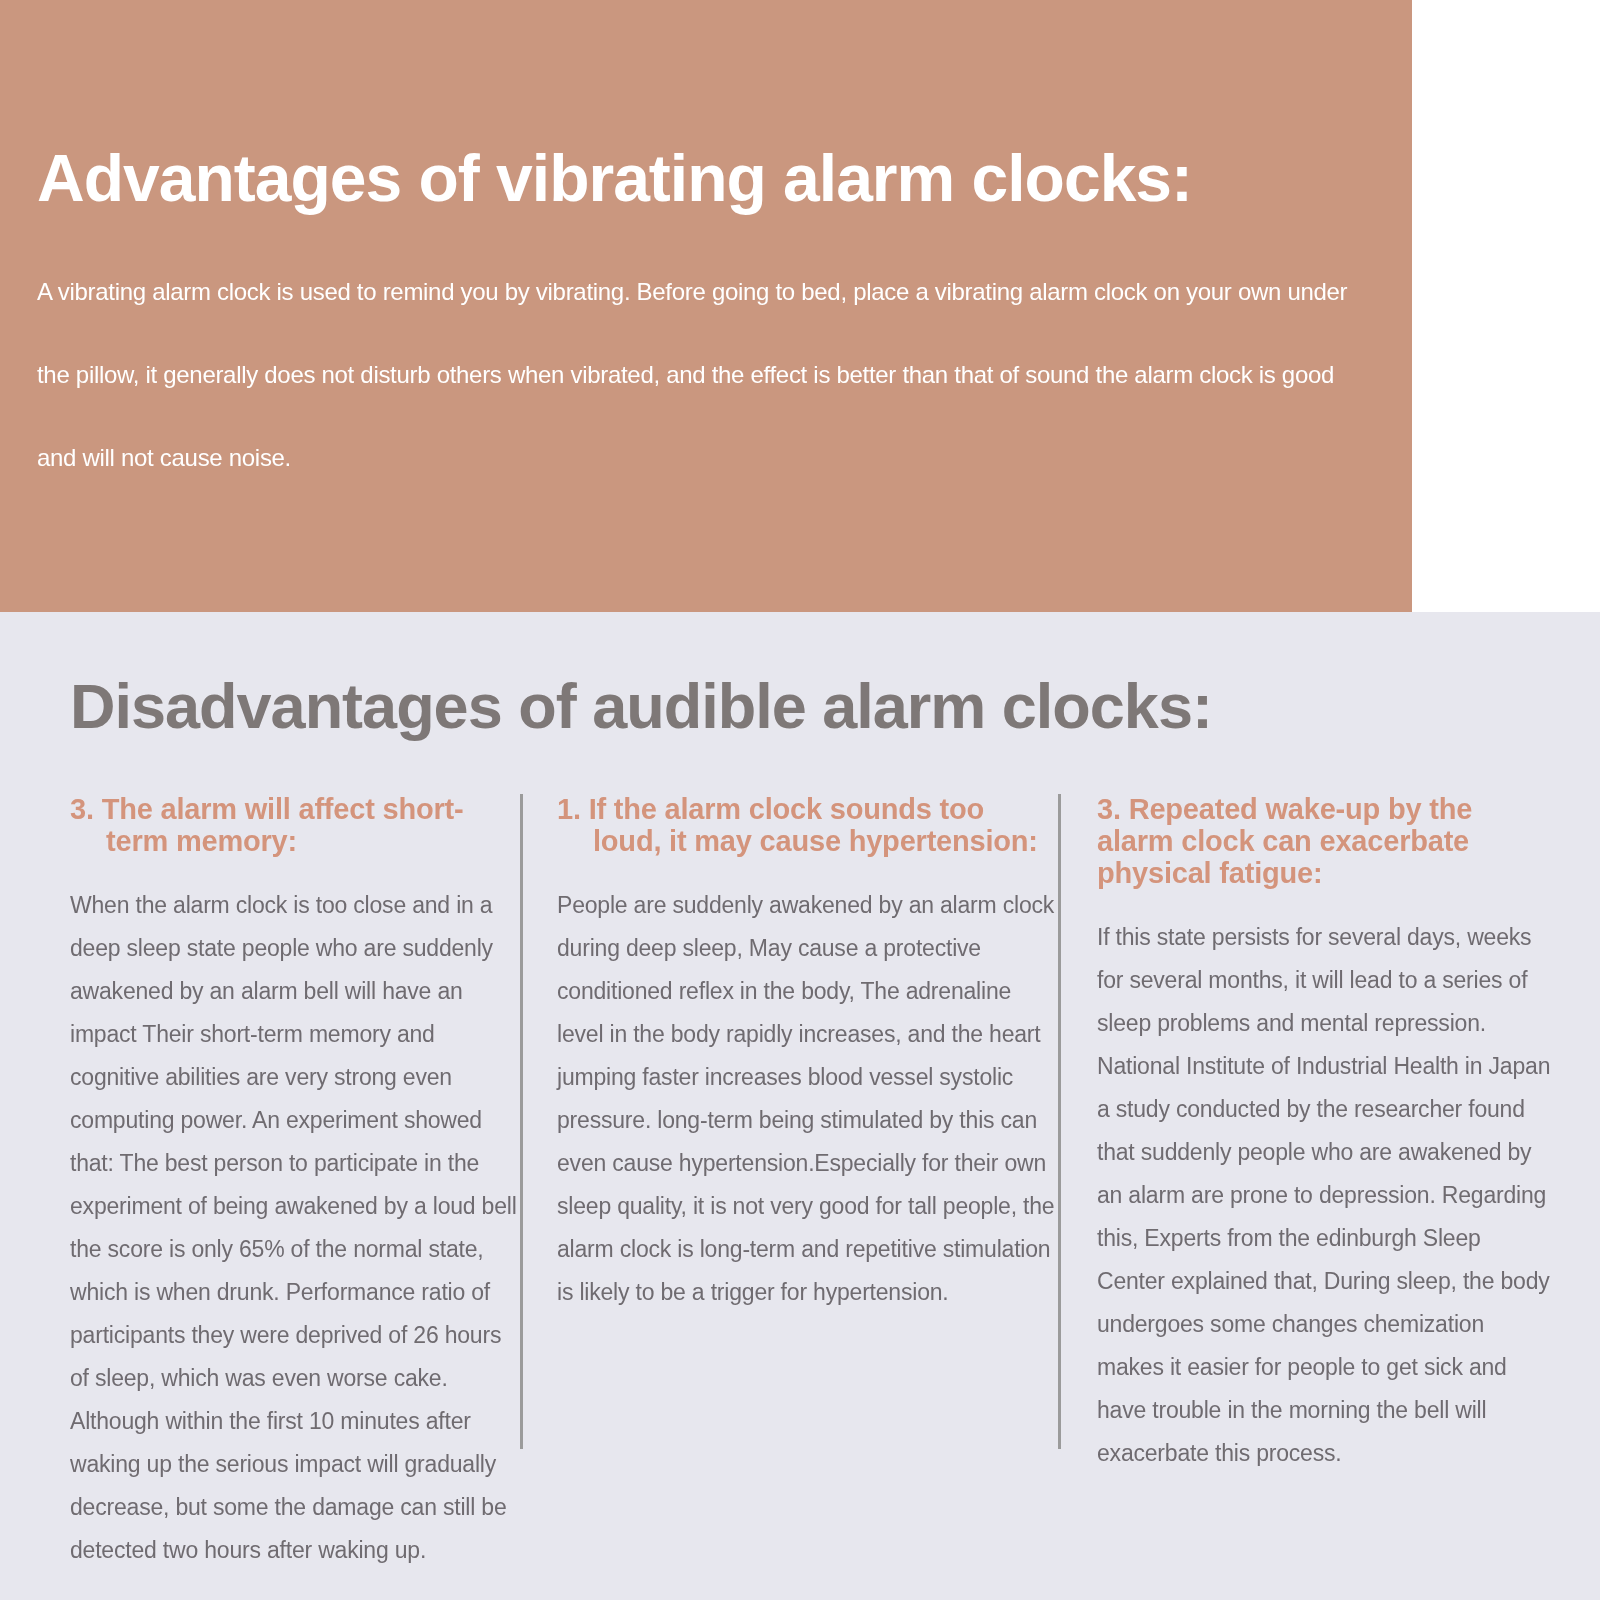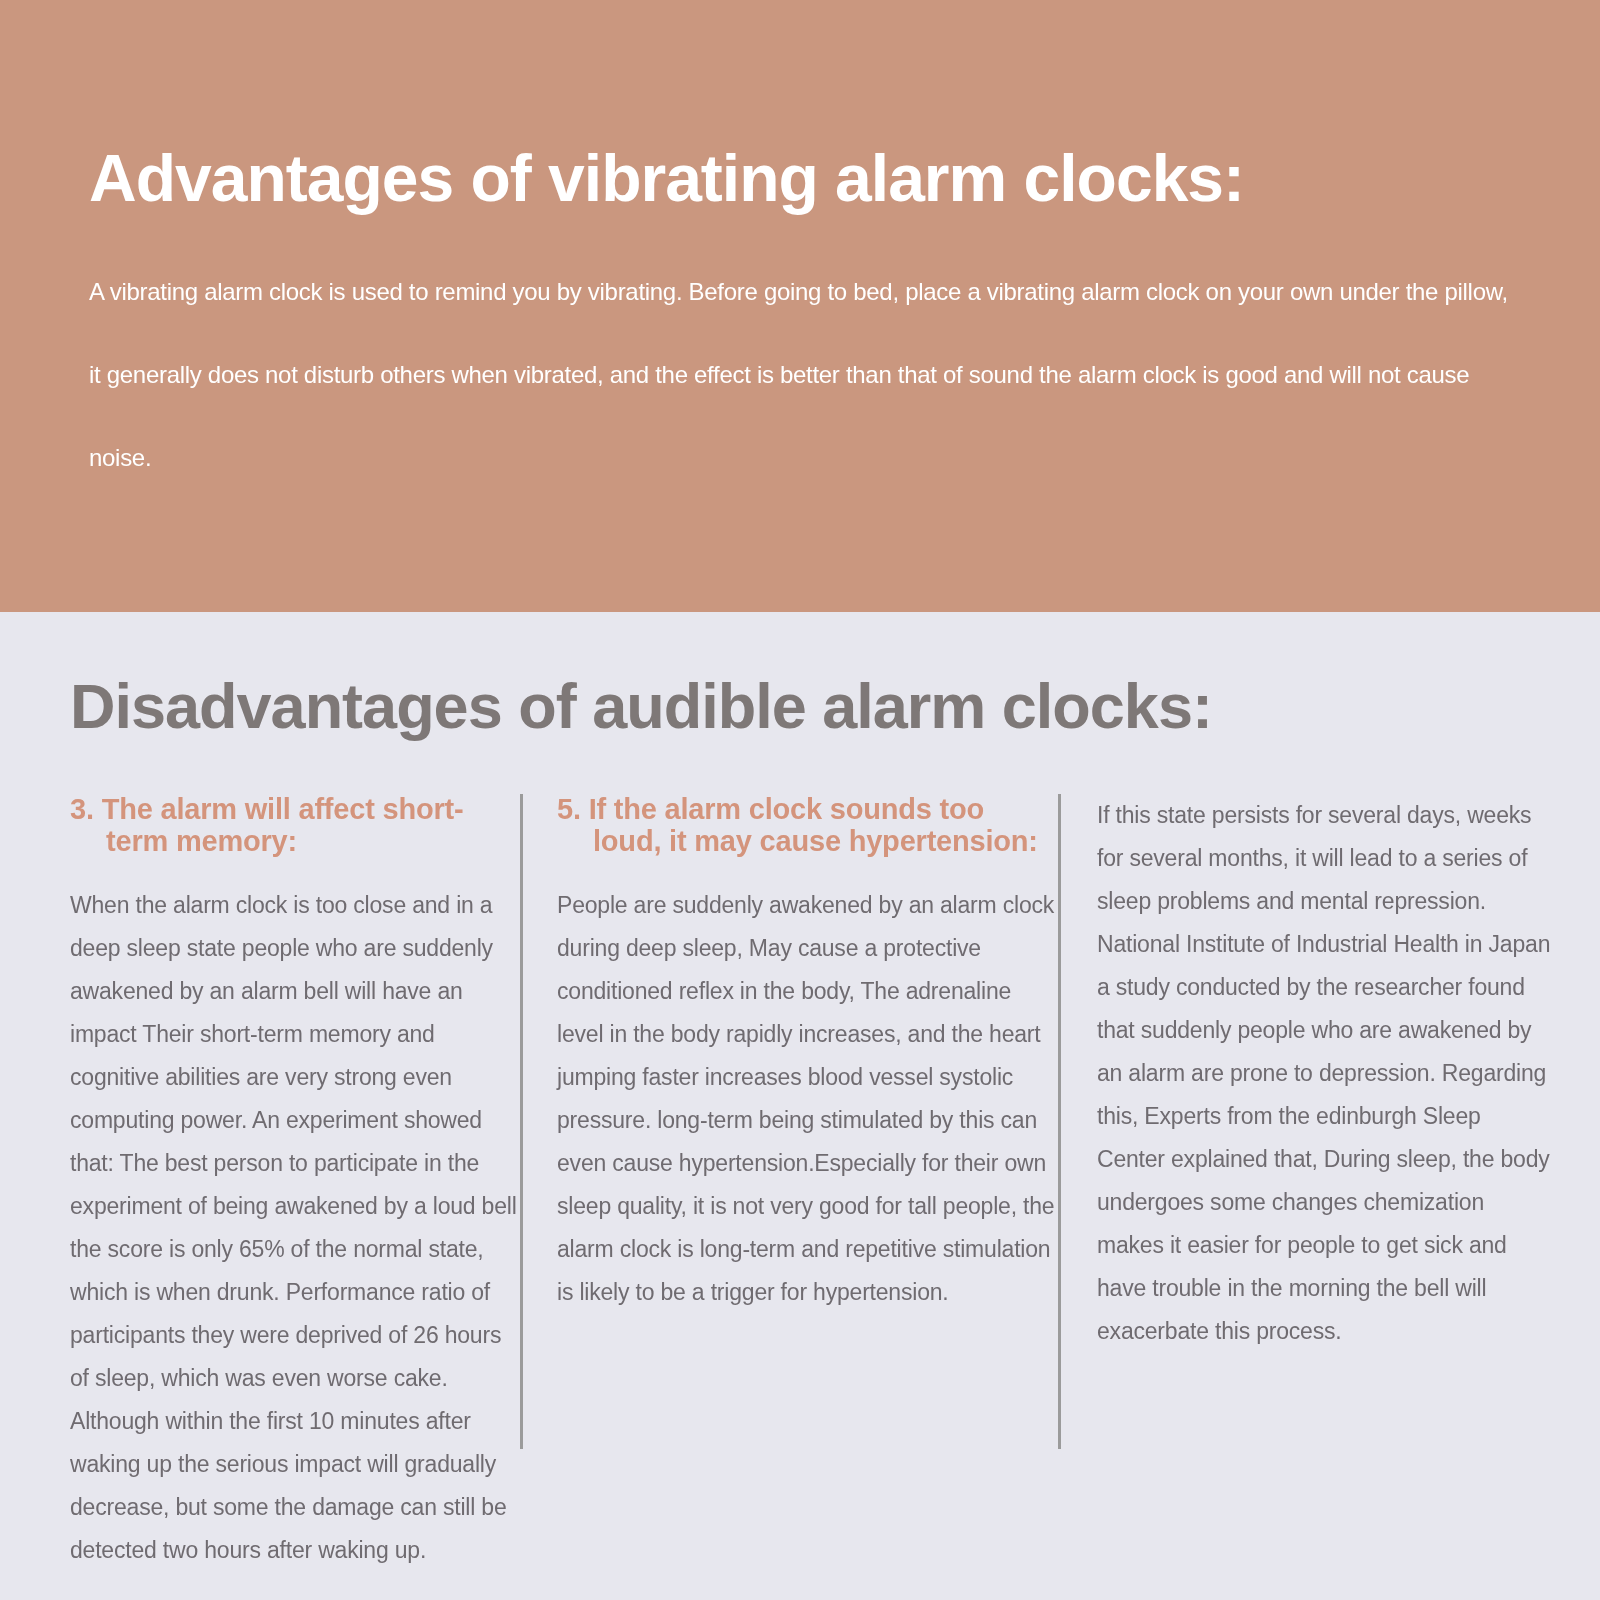--- a/index.html
+++ b/index.html
@@ -7,24 +7,24 @@
     width: 1600px;
     height: 1600px;
     overflow: hidden;
     position: relative;
     font-family: "Liberation Sans", sans-serif;
   }
 
   
   .advantages {
     box-sizing: border-box;
-    width: 1600px;
+    width: 1412px;
     height: 612px;
     background: var(--advantages-bg, #ca977f);
-    padding: 0 89px;
+    padding: 0 37px;
   }
   .advantages-title {
     margin: 0;
     padding-top: 140px;
     font-size: 66px;
     font-weight: bold;
     letter-spacing: -1px;
     color: var(--advantages-text, #ffffff);
   }
   .advantages-body {
@@ -104,26 +104,27 @@
     <div class="columns">
 
       <article class="col col-1 hang">
         <h3 class="item-heading">3. The alarm will affect short-term memory:</h3>
         <p class="item-body">When the alarm clock is too close and in a deep sleep state people who are suddenly awakened by an alarm bell will have an impact Their short-term memory and cognitive abilities are very strong even computing power. An experiment showed that: The best person to participate in the experiment of being awakened by a loud bell the score is only 65% of the normal state, which is when drunk. Performance ratio of participants they were deprived of 26 hours of sleep, which was even worse cake. Although within the first 10 minutes after waking up the serious impact will gradually decrease, but some the damage can still be detected two hours after waking up.</p>
       </article>
 
       <div class="vdivider"></div>
 
       <article class="col col-2 hang">
-        <h3 class="item-heading">5. If the alarm clock sounds too loud, it may cause hypertension:</h3>
+        <h3 class="item-heading">1. If the alarm clock sounds too loud, it may cause hypertension:</h3>
         <p class="item-body">People are suddenly awakened by an alarm clock during deep sleep, May cause a protective conditioned reflex in the body, The adrenaline level in the body rapidly increases, and the heart jumping faster increases blood vessel systolic pressure. long-term being stimulated by this can even cause hypertension.Especially for their own sleep quality, it is not very good for tall people, the alarm clock is long-term and repetitive stimulation is likely to be a trigger for hypertension.</p>
       </article>
 
       <div class="vdivider"></div>
 
       <article class="col col-3">
+        <h3 class="item-heading">3. Repeated wake-up by the alarm clock can exacerbate physical fatigue:</h3>
         <p class="item-body">If this state persists for several days, weeks for several months, it will lead to a series of sleep problems and mental repression. National Institute of Industrial Health in Japan a study conducted by the researcher found that suddenly people who are awakened by an alarm are prone to depression. Regarding this, Experts from the edinburgh Sleep Center explained that, During sleep, the body undergoes some changes chemization makes it easier for people to get sick and have trouble in the morning the bell will exacerbate this process.</p>
       </article>
 
     </div>
   </section>
 
 </div>
 
 </body></html>

